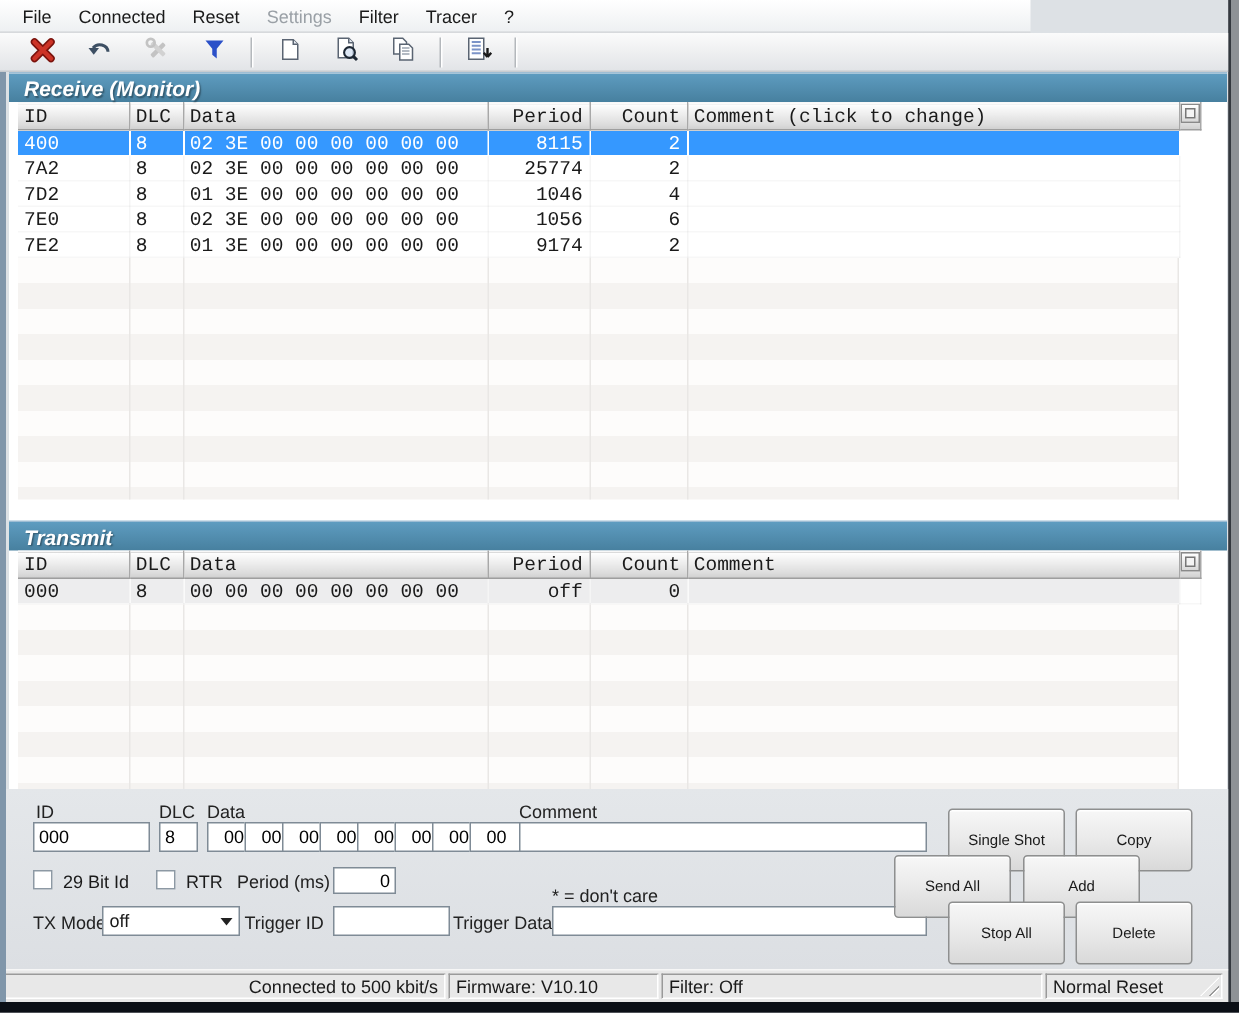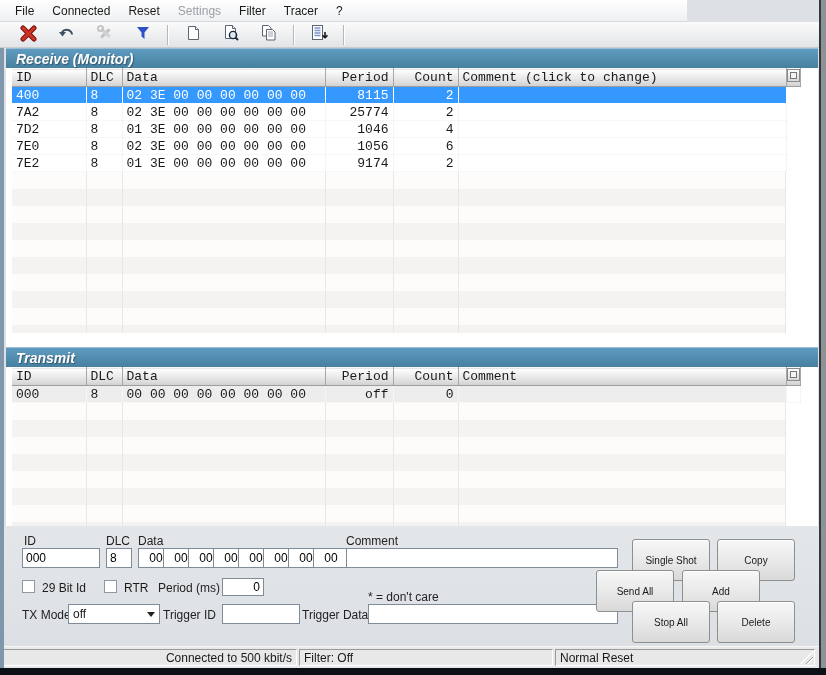--- a/index.html
+++ b/index.html
@@ -335,20 +335,21 @@
       <div class="btn" style="left:632px; top:13px;">Single Shot</div>
       <div class="btn" style="left:717px; top:13px;">Copy</div>
       <div class="btn" style="left:596px; top:44px;">Send All</div>
       <div class="btn" style="left:682px; top:44px;">Add</div>
       <div class="btn" style="left:632px; top:75px;">Stop All</div>
       <div class="btn" style="left:717px; top:75px;">Delete</div>
     </div>
 
     <div class="statusbar">
       <div class="spanel sp1">Connected to 500 kbit/s</div>
+      <div class="spanel sp2">Firmware: V10.10</div>
       <div class="spanel sp3">Filter: Off</div>
       <div class="spanel sp4">
         <span>Normal Reset</span>
         <span class="grip"></span>
       </div>
     </div>
 
   </div>
   <div class="edge-left"></div>
   <div class="edge-right"></div>

